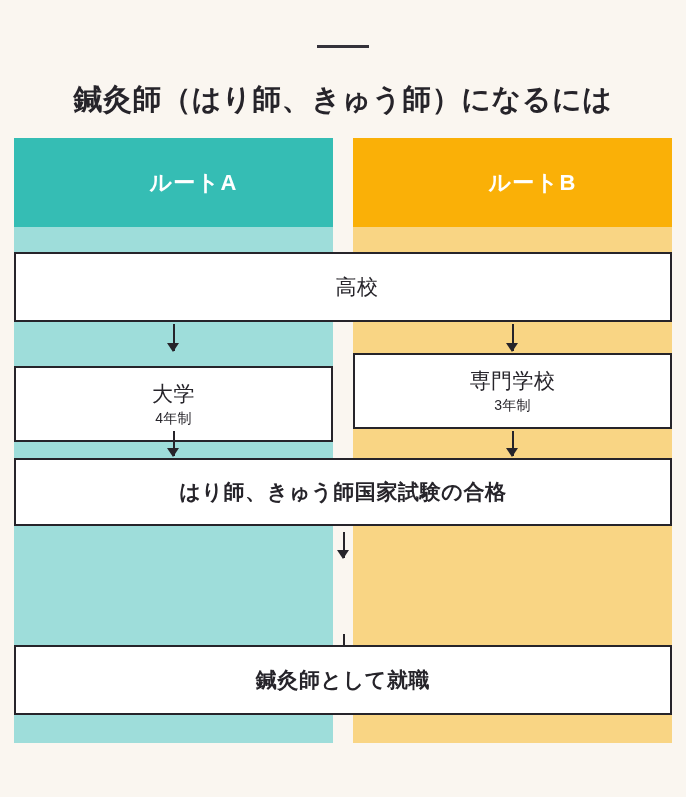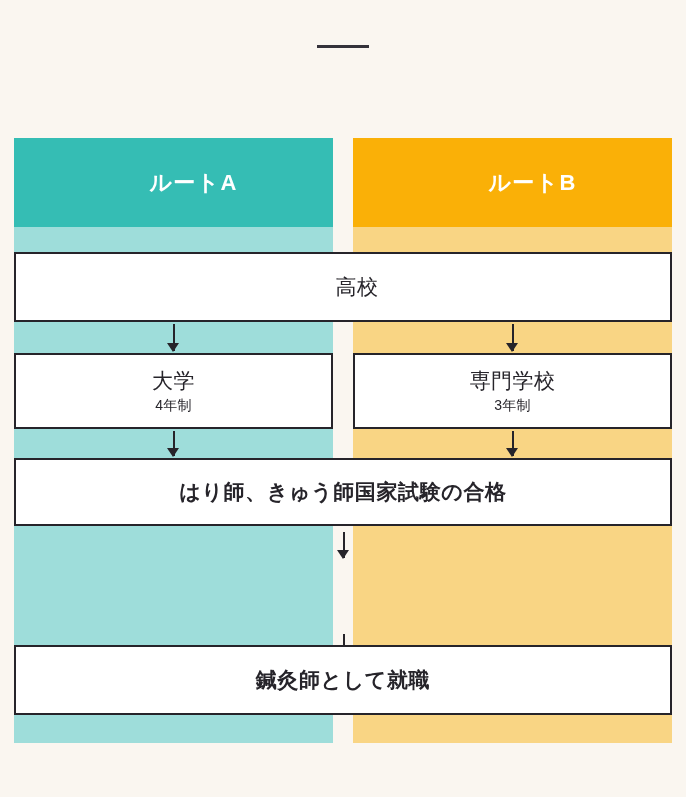--- a/index.html
+++ b/index.html
@@ -117,21 +117,21 @@
     letter-spacing: 0.03em;
   }
 
   
   .step-full { left: 0; width: 658px; }
   
   .step-a { left: 0;   width: 319px; }
   .step-b { left: 339px; width: 319px; text-align: right; }
 
   .s-highschool { top: 114px; height: 70px; padding-left: 28px; }
-  .s-univ       { top: 215px; height: 76px; }
+  .s-univ       { top: 228px; height: 76px; }
   .s-senmon     { top: 215px; height: 76px; }
   .s-exam       { top: 320px; height: 68px; justify-content: center; }
   .s-license    { top: 422px; height: 72px; }
   .s-job        { top: 507px; height: 70px; }
 
   
   .arrow {
     position: absolute;
     width: 13px;
     pointer-events: none;
@@ -164,20 +164,21 @@
   .ar2 { top: 293px;  height: 25px; }
   .ar3 { top: 394px;  height: 26px; }
   .ar4 { top: 496px;  height: 27px; }
 </style>
 </head>
 <body>
 
 <div class="page">
 
   <div class="title-rule"></div>
+  <h1 class="page-title">鍼灸師（はり師、きゅう師）になるには</h1>
 
   <div class="diagram">
 
     <div class="rail rail-a"></div>
     <div class="rail rail-b"></div>
 
     <div class="route-head route-a-head">
       <span>ルートA</span>
     </div>
     <div class="route-head route-b-head">

